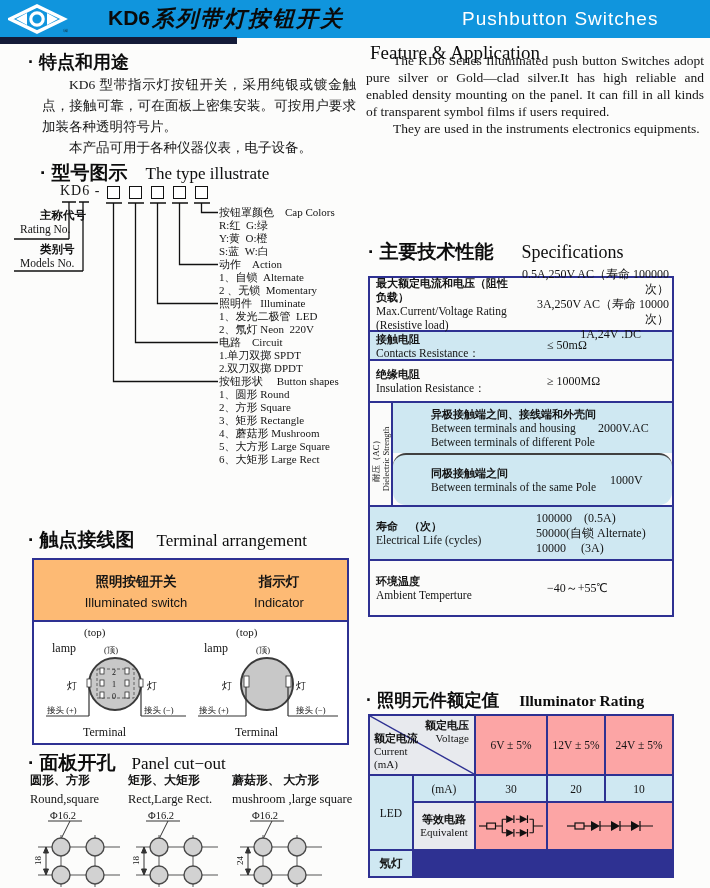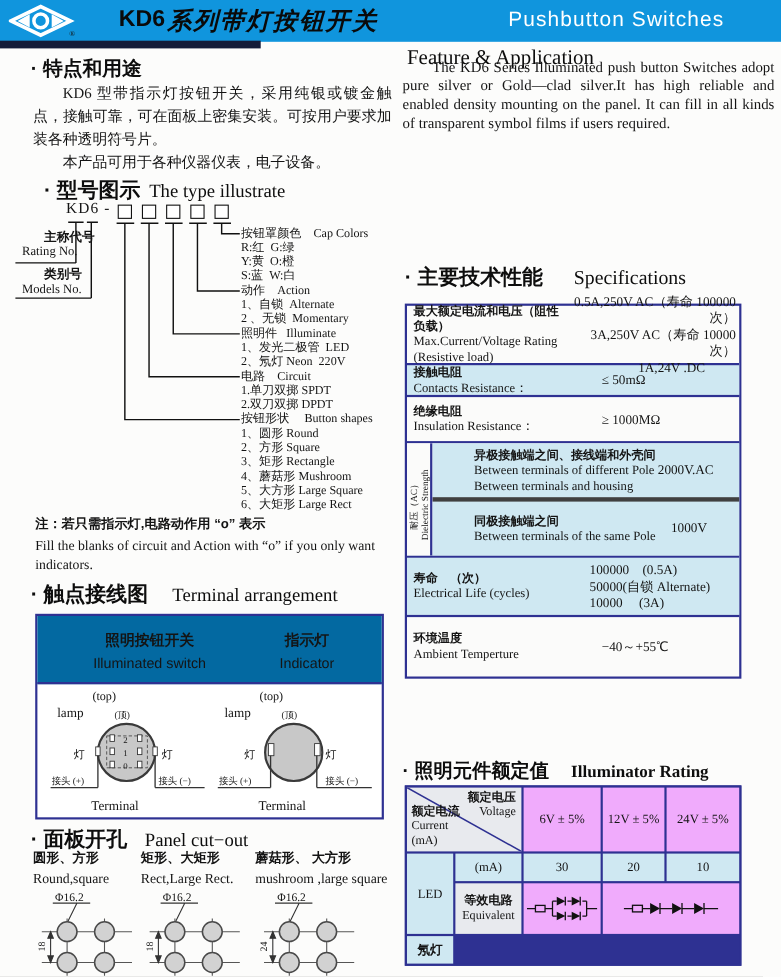--- a/index.html
+++ b/index.html
@@ -13,42 +13,42 @@
   .hdr-kd6 { position:absolute; left:108px; top:6px; font-family:"Liberation Sans",sans-serif; font-weight:bold; font-size:21px; color:#0a0a0a; }
   .hdr-cn { position:absolute; left:152px; top:4px; font-family:"Liberation Sans",sans-serif; font-weight:bold; font-style:italic; font-size:22px; letter-spacing:2px; color:#0a0a0a; }
   .hdr-en { position:absolute; left:462px; top:8px; font-family:"Liberation Sans",sans-serif; font-size:19px; color:#ffffff; letter-spacing:1px; }
 
   .h-cn { font-family:"Liberation Sans",sans-serif; font-weight:bold; font-size:19px; color:#0d0d0d; }
   .h-en { font-family:"Liberation Serif",serif; font-size:17px; color:#0d0d0d; }
 
   
   .feat-head { position:absolute; left:28px; top:50px; font-size:18px; }
   .feat-body { position:absolute; left:30px; top:74px; width:326px; font-size:13.5px; line-height:21px; text-align:justify; }
-  .feat-body p { text-indent:2em; }
+  .feat-body p { text-indent:2em;margin-left:12px; }
 
   
   .type-head { position:absolute; left:40px; top:160px; }
-  .type-head .h-en { margin-left:4px; }
+  .type-head .h-en { margin-left:14px; }
   .type-diagram { position:absolute; left:0; top:180px; width:360px; height:292px; }
   .kd6-prefix { position:absolute; left:60px; top:3px; font-size:14px; letter-spacing:1px; }
   .tbox { position:absolute; top:6px; width:13px; height:13px; border:1.6px solid #111; background:#fff; }
   .lbl-cn { font-family:"Liberation Sans",sans-serif; font-weight:bold; font-size:11.5px;margin-left:20px; }
   .lbl-en { font-size:11.5px; }
   .left-lab { position:absolute; left:20px; }
   .right-list { position:absolute; left:219px; top:26px; width:141px; }
   .right-list div { font-size:11px; line-height:13px; white-space:pre; }
   .note { position:absolute; left:32px; top:468px; width:324px; }
   .note-cn { font-family:"Liberation Sans",sans-serif; font-weight:bold; font-size:12px; }
   .note-en { font-size:12.5px; line-height:17px; margin-top:3px; }
 
   
   .term-head { position:absolute; left:28px; top:527px; }
   .term-head .h-en { margin-left:18px; }
   .term-box { position:absolute; left:32px; top:558px; width:317px; height:187px; border:2px solid #2e3192; background:#fff; }
-  .term-hdr { position:absolute; left:0; top:0; width:100%; height:62px; background:#0369a1; border-bottom:2px solid #2e3192;padding-left:16px; }
+  .term-hdr { position:absolute; left:0; top:0; width:100%; height:62px; background:#fdba74; border-bottom:2px solid #2e3192;padding-left:16px; }
   .term-col { position:absolute; top:13px; text-align:center; }
   .term-col .cn { font-family:"Liberation Sans",sans-serif; font-weight:bold; font-size:13.5px; }
   .term-col .en { font-family:"Liberation Sans",sans-serif; font-size:13px; margin-top:4px; }
   .term-svg { position:absolute; top:64px; }
 
   
   .panel-head { position:absolute; left:28px; top:750px; }
   .panel-head .h-en { margin-left:12px; }
   .cut { position:absolute; top:772px; width:104px; }
   .cut .cn { font-family:"Liberation Sans",sans-serif; font-weight:bold; font-size:12px; }
@@ -68,31 +68,31 @@
   .sr .lab { flex:1; padding:3px 2px 3px 6px; }
   .sr .lab .cn { font-family:"Liberation Sans",sans-serif; font-weight:bold; font-size:11px; line-height:14px; }
   .sr .lab .en { font-size:11.5px; line-height:14px; }
   .sr .val { font-size:12px; line-height:15px; }
   .blue { background:#cfe8f2; }
   .dielectric { display:flex; align-items:stretch; }
   .diel-side { width:23px; border-right:2px solid #2e3192; position:relative; background:#fbfbfa; }
   .diel-side .rot { position:absolute; left:-39px; top:46px; width:100px; transform:rotate(-90deg); text-align:center; font-size:8.5px; line-height:10px; }
   .diel-main { flex:1; display:flex; flex-direction:column; }
   .diel-cell { flex:1; display:flex; align-items:center;padding-left:32px; }
-  .diel-cell + .diel-cell { border-top:4px solid #404040; }
+  .diel-cell + .diel-cell { border-top:2px solid #404040;border-radius:13px; }
 
   .ill-head { position:absolute; left:366px; top:688px; }
   .ill-head .h-cn { font-size:17.5px; }
   .ill-head .h-en { margin-left:16px; font-size:15.5px; font-weight:bold; }
   .ill-table { position:absolute; left:368px; top:714px; width:306px; height:164px;
     display:grid; grid-template-columns:42px 60px 70px 56px auto; grid-template-rows:58px 25px 46px auto;
     gap:2px; background:#2e3192; border:2px solid #2e3192; }
   .ill-table > div { display:flex; align-items:center; justify-content:center; font-size:11.5px; }
   .cell-gray { background:#e8eaee; }
-  .cell-white { background:#f0abfc; }
+  .cell-white { background:#fca5a5; }
   .cell-blue { background:#cfe8f2; }
   .corner { grid-column:1/3; grid-row:1; position:relative; background:#e8eaee; }
   .corner svg { position:absolute; inset:0; width:100%; height:100%; }
   .corner .tr { position:absolute; right:5px; top:3px; text-align:right; }
   .corner .bl { position:absolute; left:4px; bottom:3px; }
   .corner .cn { font-family:"Liberation Sans",sans-serif; font-weight:bold; font-size:11px; line-height:13px; }
   .corner .en { font-size:11px; line-height:13px; }
   .led-cell { grid-column:1; grid-row:2/4; font-size:13px; }
   .equiv-cell { text-align:center; }
   .equiv-cell .cn { font-family:"Liberation Sans",sans-serif; font-weight:bold; font-size:11px; line-height:13px; }
@@ -121,20 +121,21 @@
 
   <div class="feat-head h-cn">· 特点和用途</div>
   <div class="feat-body">
     <p>KD6 型带指示灯按钮开关，采用纯银或镀金触点，接触可靠，可在面板上密集安装。可按用户要求加装各种透明符号片。</p>
     <p>本产品可用于各种仪器仪表，电子设备。</p>
   </div>
 
   <div class="fa-head h-en">Feature &amp; Application</div>
   <div class="fa-body">
     <p>The KD6 Series Illuminated push button Switches adopt pure silver or Gold—clad silver.It has high reliable and enabled density mounting on the panel. It can fill in all kinds of transparent symbol films if users required.</p>
+    <p>They are used in the instruments electronics equipments.</p>
   </div>
 
   <div class="type-head">
     <span class="h-cn">· 型号图示</span>
     <span class="h-en">The type illustrate</span>
   </div>
 
   <div class="type-diagram">
     <svg width="360" height="292" viewBox="0 0 360 292" style="position:absolute;left:0;top:0">
       <g stroke="#111" stroke-width="1.3" fill="none">
@@ -176,24 +177,20 @@
       <div>按钮形状     Button shapes</div>
       <div>1、圆形 Round</div>
       <div>2、方形 Square</div>
       <div>3、矩形 Rectangle</div>
       <div>4、蘑菇形 Mushroom</div>
       <div>5、大方形 Large Square</div>
       <div>6、大矩形 Large Rect</div>
     </div>
   </div>
 
-  <div class="note">
-    <div class="note-cn">注：若只需指示灯,电路动作用 “o” 表示</div>
-    <div class="note-en">Fill the blanks of circuit and Action with “o” if you only want indicators.</div>
-  </div>
 
   <div class="term-head">
     <span class="h-cn">· 触点接线图</span>
     <span class="h-en">Terminal arrangement</span>
   </div>
 
   <div class="term-box">
     <div class="term-hdr">
       <div class="term-col" style="left:22px;width:160px">
         <div class="cn">照明按钮开关</div>
@@ -384,22 +381,22 @@
       <div class="diel-side">
         <div class="rot">
           <div>耐压（AC）</div>
           <div>Dielectric  Strength</div>
         </div>
       </div>
       <div class="diel-main">
         <div class="diel-cell blue">
           <div class="lab">
             <div class="cn">异极接触端之间、接线端和外壳间</div>
+            <div class="en">Between terminals and housing</div>
             <div class="en">Between terminals of different Pole</div>
-            <div class="en">Between terminals and housing</div>
           </div>
           <div class="val" style="width:74px">2000V.AC</div>
         </div>
         <div class="diel-cell blue">
           <div class="lab">
             <div class="cn">同极接触端之间</div>
             <div class="en">Between terminals of the same  Pole</div>
           </div>
           <div class="val" style="width:62px">1000V</div>
         </div>

